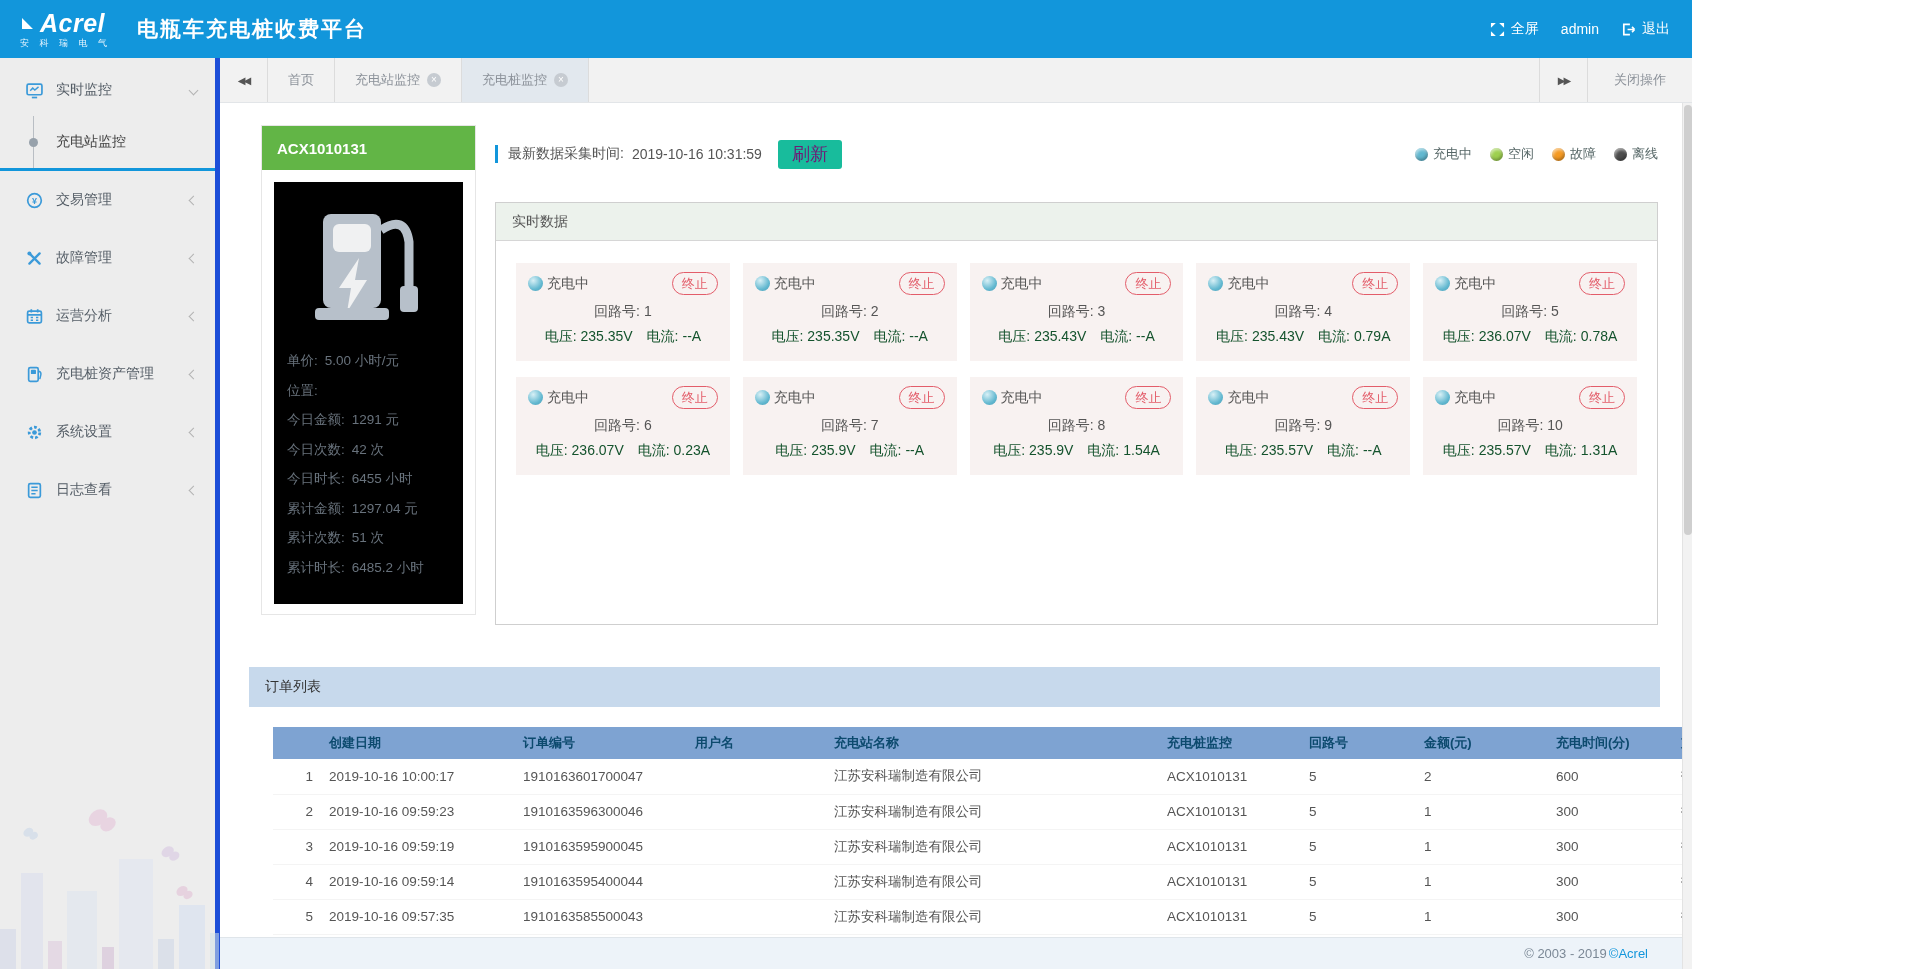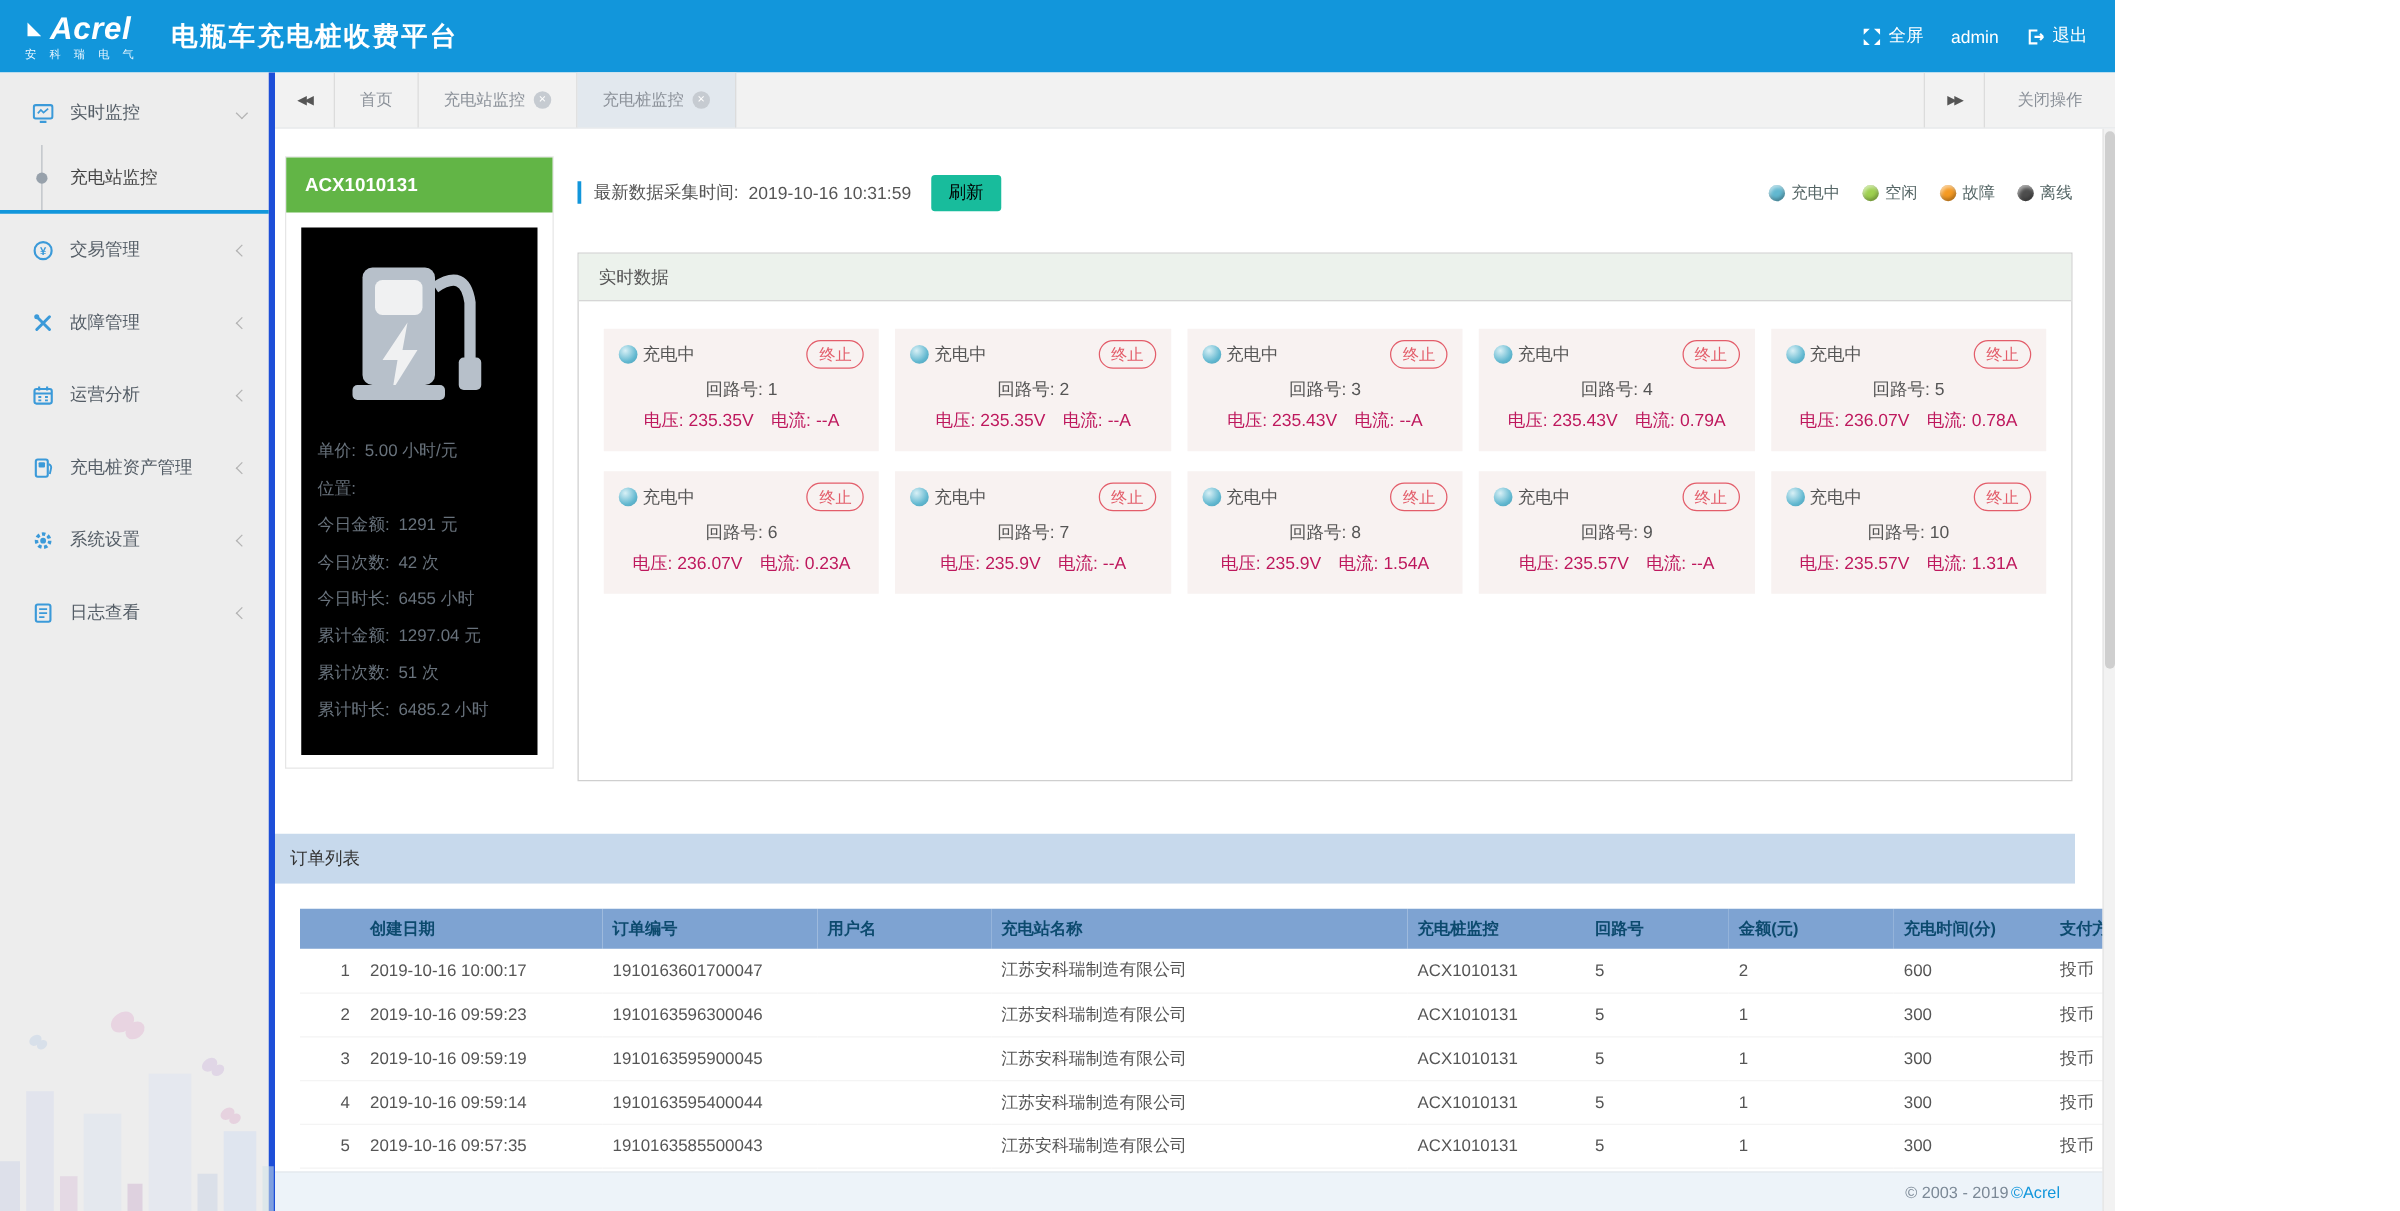--- a/index.html
+++ b/index.html
@@ -49,53 +49,53 @@
   .tabbar { height:45px; background:#f2f2f2; border-bottom:1px solid #e2e5e8; display:flex; align-items:stretch; color:#8b9199; font-size:13px; }
   .tab-scroll { width:48px; display:flex; align-items:center; justify-content:center; border-right:1px solid #dcdcdc; color:#555; font-size:10px; letter-spacing:-2px; }
   .tab { display:flex; align-items:center; gap:7px; padding:0 20px; border-right:1px solid #dcdcdc; }
   .tab.active { background:#e2e8ee; }
   .tab-close { width:14px; height:14px; border-radius:50%; background:#c6cbd1; color:#fff; font-size:10px; line-height:14px; text-align:center; }
   .tabbar-right { margin-left:auto; display:flex; align-items:stretch; }
   .tabbar-right .tab-scroll { border-right:none; border-left:1px solid #dcdcdc; }
   .close-ops { display:flex; align-items:center; padding:0 26px; border-left:1px solid #dcdcdc; }
 
   
-  .content { flex:1; position:relative; background:#fff; padding:22px 34px 0 8px; overflow:hidden; }
+  .content { flex:1; position:relative; background:#fff; padding:22px 34px 0 41px; overflow:hidden; }
   .panels-row { display:flex; gap:19px; }
 
   
   .station-card { width:215px; flex:0 0 215px; background:#fff; border:1px solid #e6e6e6; height:490px; }
   .station-head { height:44px; background:var(--color-station-green,#62b546); color:#fff; font-size:15px; font-weight:bold; display:flex; align-items:center; padding:0 15px; }
   .station-body { margin:12px; background:#000000; height:422px; padding:10px 13px; }
   .pile-icon-wrap { display:flex; justify-content:center; padding:14px 0 18px; }
   .stat-row { display:flex; gap:7px; line-height:29.5px; font-size:13.5px; color:#68727c; }
 
   
   .right-panel { flex:1; padding-top:14px; min-width:0; }
   .collect-row { display:flex; align-items:center; height:30px; }
   .blue-bar { width:3px; height:18px; background:var(--color-header-blue,#1296db); margin-right:10px; }
   .collect-label,.collect-value { font-size:14px; color:#555; }
   .collect-value { margin-left:8px; }
-  .refresh-btn { margin-left:16px; background:var(--color-refresh-green,#18bc9c); color:#000000; border:none; font-size:14px; height:29px; padding:0 14px; border-radius:3px; font-family:Liberation Serif, serif; }
+  .refresh-btn { margin-left:16px; background:var(--color-refresh-green,#18bc9c); color:#701a75; border:none; font-size:18px; height:29px; padding:0 14px; border-radius:3px; font-family:Liberation Serif, serif; }
   .legend { margin-left:auto; display:flex; align-items:center; gap:18px; }
   .legend-item { display:flex; align-items:center; gap:5px; font-size:13px; color:#566; }
   .legend-dot { width:13px; height:13px; border-radius:50%; display:inline-block;
       box-shadow:inset -1px -2px 3px rgba(0,0,0,.28), inset 1px 2px 3px rgba(255,255,255,.55); }
 
   .realtime-panel { margin-top:33px; border:1px solid #cfcfcf; height:423px; background:#fff; }
   .realtime-head { height:38px; background:#ecf2ec; border-bottom:1px solid #d6d6d6; display:flex; align-items:center; padding:0 16px; font-size:14px; color:#555; }
   .channel-grid { display:flex; flex-wrap:wrap; gap:16px 13px; padding:22px 20px; }
   .channel-card { width:calc((100% - 52px)/5); height:98px; background:#f8f2f1; }
   .ch-top { display:flex; justify-content:space-between; align-items:center; padding:9px 12px 0 12px; }
   .ch-status { display:flex; align-items:center; gap:4px; font-size:14px; color:#555; }
   .status-dot { width:15px; height:15px; border-radius:50%;
       background:radial-gradient(circle at 35% 30%, #d8f0f6, var(--color-charging-teal,#62b8d0) 62%, #4a9cb5); }
   .terminate-btn { border:1.5px solid var(--color-terminate-red,#e35d6a); color:var(--color-terminate-red,#e35d6a); background:transparent; border-radius:12px; font-size:13px; height:23px; line-height:20px; padding:0 9px; font-family:inherit; }
   .ch-mid { text-align:center; margin-top:8px; font-size:14px; color:#555; }
-  .ch-bot { text-align:center; margin-top:7px; font-size:14px; color:#be185d; }
+  .ch-bot { text-align:center; margin-top:7px; font-size:14px; color:#14532d; }
   .ch-bot span + span { margin-left:4px; }
   .ch-bot .pair + .pair { margin-left:10px; }
 
   
   .orders-panel { margin:42px -2px 0 -12px; }
   .orders-head { height:40px; background:var(--color-orders-header-bg,#c7d9ec); display:flex; align-items:center; padding:0 16px; font-size:14px; color:#333; }
   .orders-body { padding:20px 10px 0 24px; background:#fff; }
   table.orders { width:100%; border-collapse:collapse; table-layout:fixed; }
   table.orders thead th { background:var(--color-table-header-blue,#7ea3d2); color:#0c4a6e; font-size:13px; font-weight:bold; text-align:left; height:32px; padding:0 8px; }
   table.orders td { height:35px; font-size:13.5px; color:#555; padding:0 8px; border-bottom:1px solid #f4f4f4; white-space:nowrap; overflow:hidden; }

